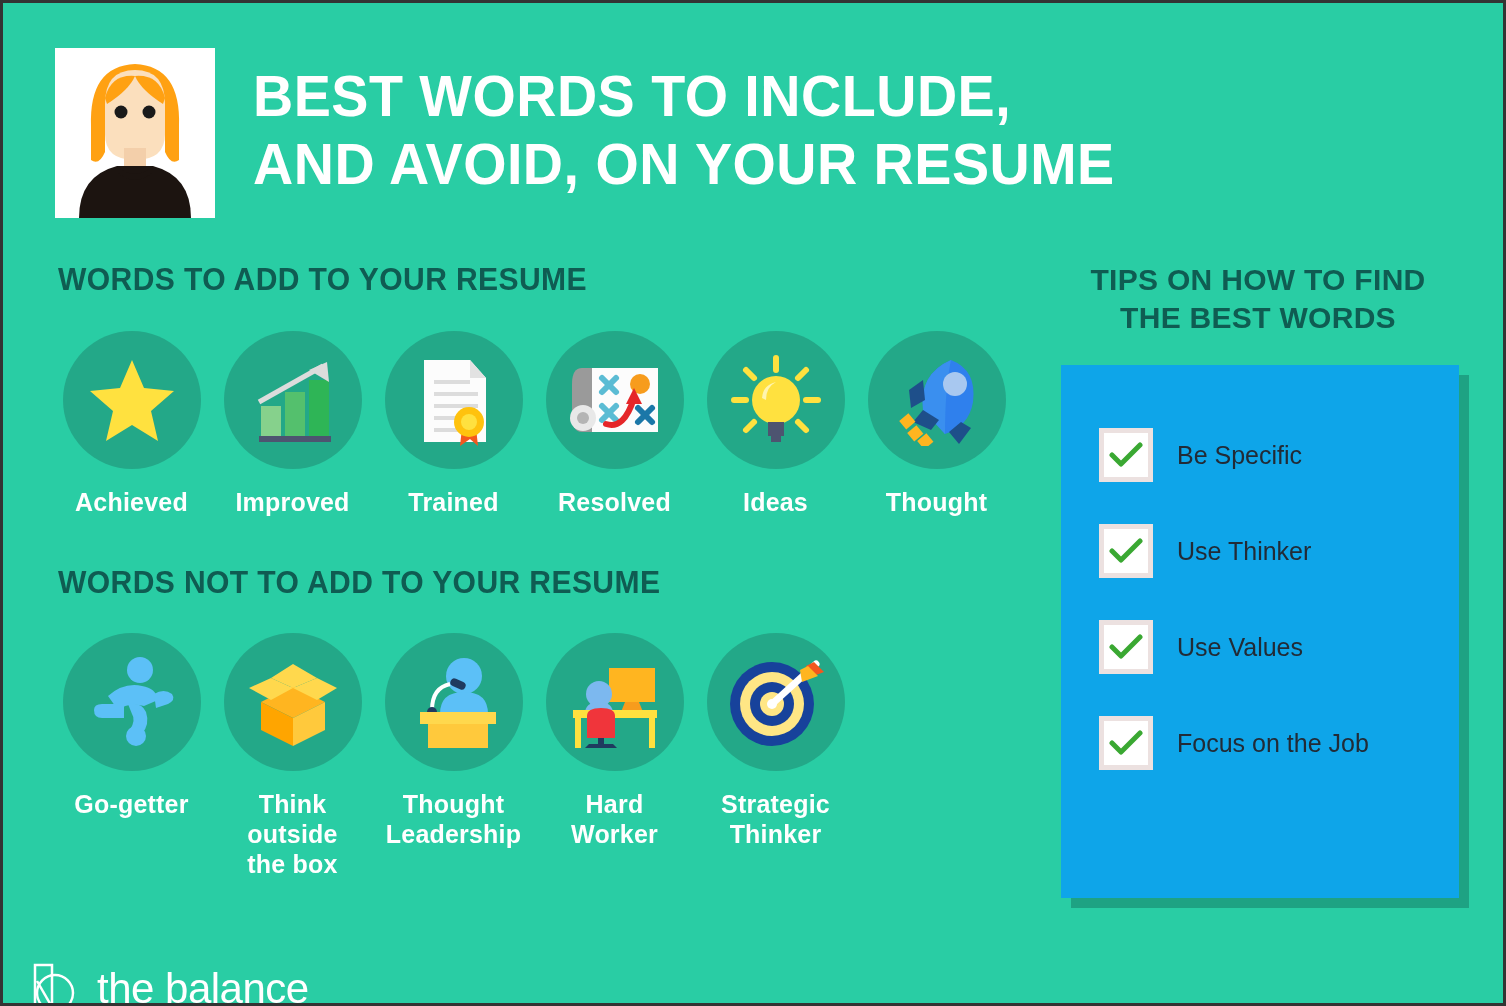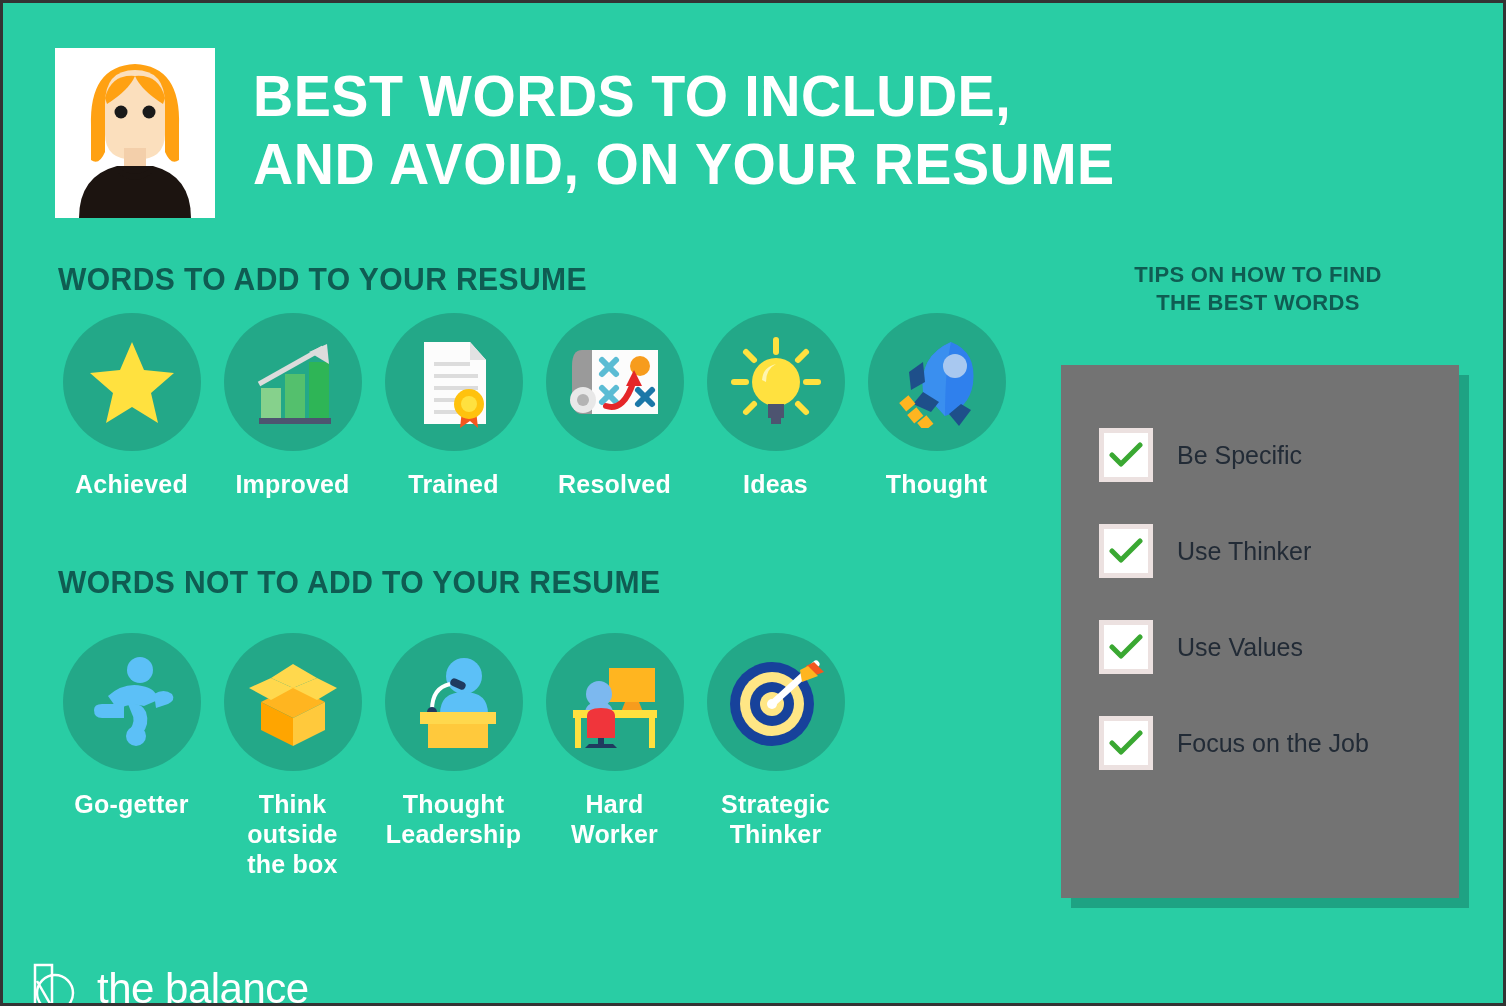--- a/index.html
+++ b/index.html
@@ -52,33 +52,33 @@
     font-family: "Liberation Sans Narrow", "Liberation Sans", sans-serif;
     transform: scaleX(0.97);
     transform-origin: left top;
   }
   #head-add  { left: 55px; top: 259px; }
   #head-not  { left: 55px; top: 562px; }
 
   .tips-head {
     position: absolute; left: 1055px; top: 258px; width: 400px;
     color: #0f5c52;
-    font-size: 22px;
+    font-size: 30px;
     font-weight: 700;
     line-height: 1.25;
     letter-spacing: 0.3px;
     text-align: center;
     text-transform: uppercase;
     font-family: "Liberation Sans Narrow", "Liberation Sans", sans-serif;
     white-space: pre-line;
   }
 
   
   .row { position: absolute; display: flex; left: 48px; width: 1010px; }
-  #row-add { top: 310px; }
+  #row-add { top: 328px; }
   #row-not { top: 630px; }
 
   .cell { width: 161px; display: flex; flex-direction: column; align-items: center; }
   .disc {
     width: 138px; height: 138px; border-radius: 50%;
     background: #23a888;
     display: flex; align-items: center; justify-content: center;
   }
   .disc svg { display: block; }
   .cap {
@@ -95,21 +95,21 @@
 
   
   .card-shadow {
     position: absolute; left: 1068px; top: 372px;
     width: 398px; height: 533px;
     background: #1ea283;
   }
   .card {
     position: absolute; left: 1058px; top: 362px;
     width: 398px; height: 533px;
-    background: #737373;
+    background: #0ea5e9;
     padding: 42px 0 0 0;
   }
   .tip {
     display: flex; align-items: center;
     height: 96px;
     padding-left: 38px;
   }
   .checkbox {
     width: 54px; height: 54px;
     border: 5px solid #ece1e0;

